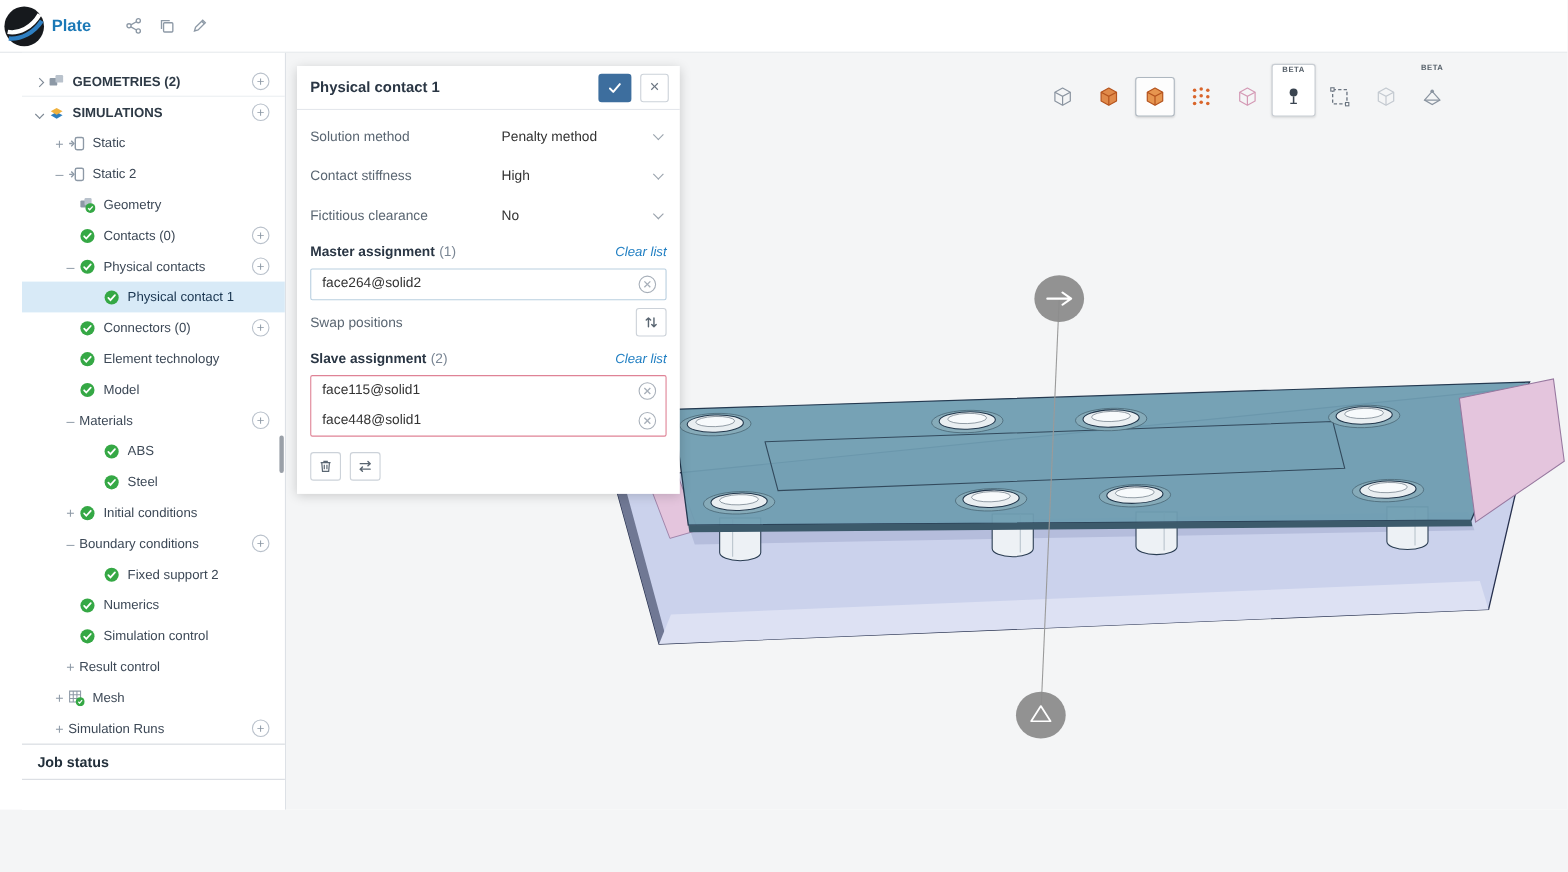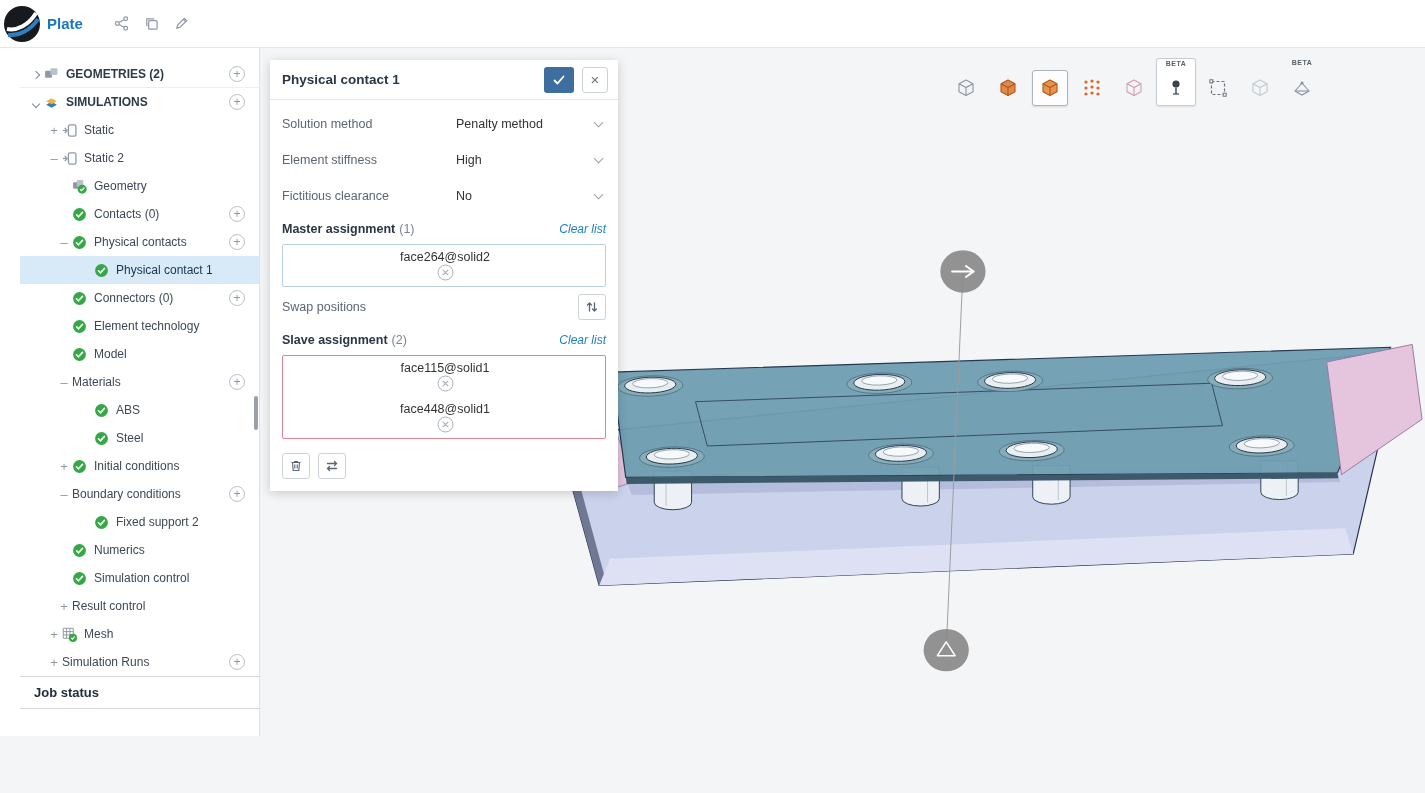--- a/index.html
+++ b/index.html
@@ -64,21 +64,21 @@
   .field-row { height:36px; display:flex; align-items:center; }
   .field-row label { flex:1; font-size:12.5px; color:#5a6672; }
   .select { width:150px; display:flex; align-items:center; justify-content:space-between; font-size:12.5px; color:#333; cursor:pointer; padding:4px 4px 4px 0; }
   .select .chevron { width:7px; height:7px; border-right:1.5px solid #9aa3ad; border-bottom:1.5px solid #9aa3ad; transform:rotate(45deg); margin-top:-3px; }
   .assign-header { display:flex; align-items:baseline; margin-top:8px; }
   .assign-title { font-size:12.5px; font-weight:700; color:#2a3644; }
   .assign-count { font-size:12.5px; color:#7a8694; margin-left:4px; flex:1; }
   .clear-link { font-size:12px; color:#1f7ec2; cursor:pointer; text-decoration:none;font-style:italic; }
   .assign-box { margin:8px 0 2px 0; border:1px solid #b9cfe0; border-radius:2px; }
   .assign-box.pink { border-color:#df8396; }
-  .assign-row { display:flex; align-items:center; padding:5px 8px 5px 10px;flex-direction:column; }
+  .assign-row { display:flex; padding:5px 8px 5px 10px; }
   .assign-text { flex:1; font-size:12.5px; color:#333; }
   .remove-btn { width:17px; height:17px; cursor:pointer; display:flex; }
   .remove-btn svg { width:17px; height:17px; }
   .swap-row { height:36px; display:flex; align-items:center; justify-content:space-between; margin-top:2px; }
   .swap-row span { font-size:12.5px; color:#5a6672; }
   .btn-small { width:28px; height:26px; background:#fff; border:1px solid #ccd2d9; border-radius:3px; color:#5a6672; font-size:12px; display:flex; align-items:center; justify-content:center; cursor:pointer; }
   .panel-footer { display:flex; gap:8px; margin-top:14px; }
   .btn-small svg { width:14px; height:14px; }
 </style>
 </head>
@@ -519,21 +519,21 @@
         </div>
         <div class="panel-body">
           <div class="field-row">
             <label>Solution method</label>
             <div class="select">
               <span>Penalty method</span>
               <span class="chevron"></span>
             </div>
           </div>
           <div class="field-row">
-            <label>Element stiffness</label>
+            <label>Contact stiffness</label>
             <div class="select">
               <span>High</span>
               <span class="chevron"></span>
             </div>
           </div>
           <div class="field-row">
             <label>Fictitious clearance</label>
             <div class="select">
               <span>No</span>
               <span class="chevron"></span>

